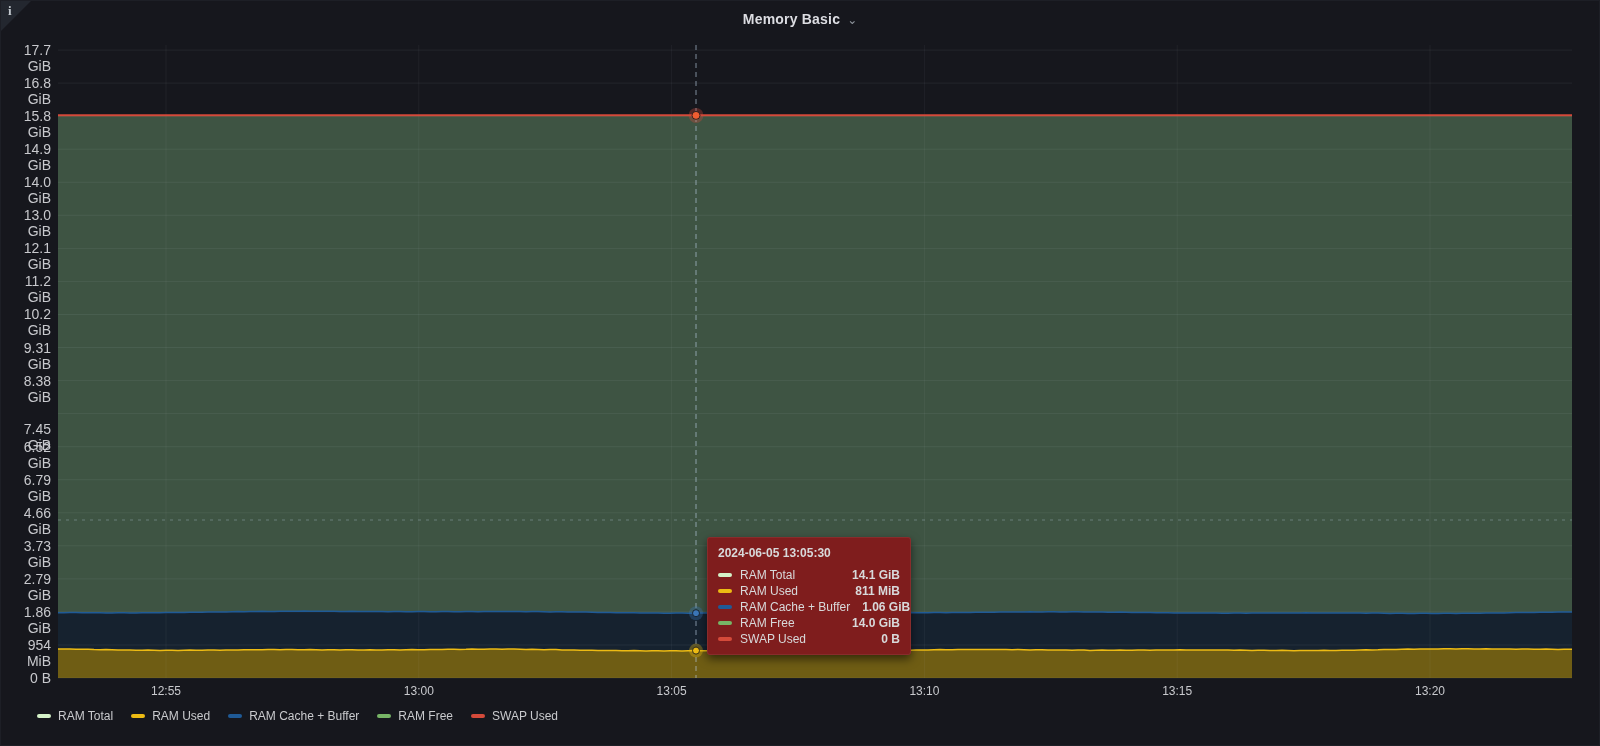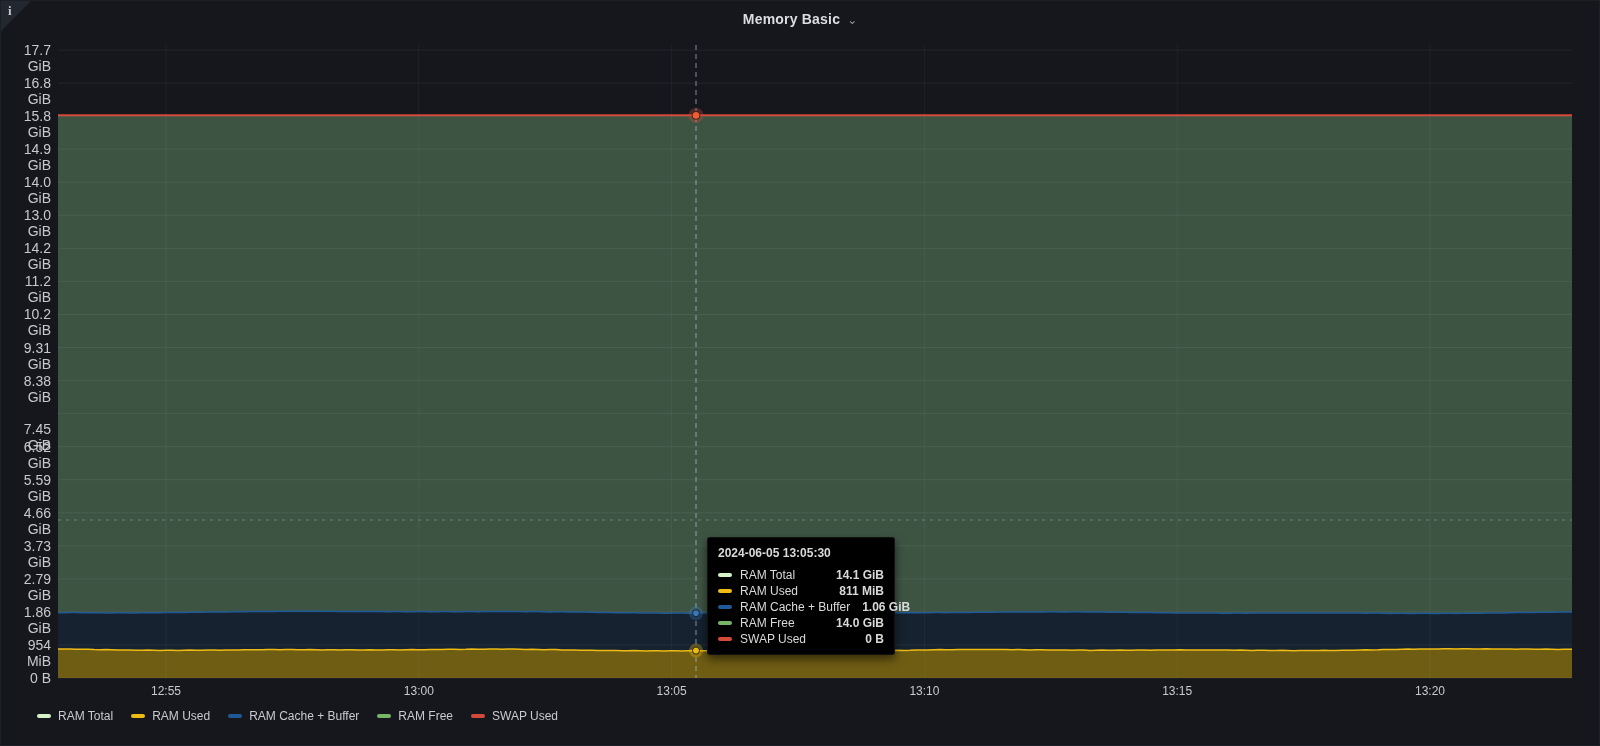--- a/index.html
+++ b/index.html
@@ -35,22 +35,22 @@
     position:absolute; left:0; width:50px; text-align:right;
     font-size:14px; color:#c8c9cd; height:16px; line-height:16px;
   }
   .x-tick {
     position:absolute; top:0; width:60px; text-align:center;
     font-size:12px; color:#c8c9cd;
   }
   #x-labels { position:absolute; top:683px; left:0; right:0; height:16px;padding-left:44px; }
   
   #tooltip {
-    position:absolute; left:706px; top:536px; width:188px;
-    background:#000000; border:1px solid rgba(255,255,255,0.07);
+    position:absolute; left:706px; top:536px; width:204px;
+    background:#7f1d1d; border:1px solid rgba(255,255,255,0.07);
     border-radius:3px; padding:8px 10px 7px 10px;
     box-shadow:0 4px 10px rgba(0,0,0,0.55); z-index:5;
   }
   #tt-header { font-size:12px; font-weight:bold; color:#d8d9da; margin-bottom:7px; }
   .tt-row { display:flex; align-items:center; height:16px; font-size:12px; color:#d8d9da; }
   .tt-swatch { width:14px; height:4px; border-radius:2px; margin-right:8px; flex:none; }
   .tt-name { flex:1; padding-right:12px; white-space:nowrap; }
   .tt-value { font-weight:bold; white-space:nowrap; }
   
   #legend {
@@ -122,28 +122,28 @@
         <circle cx="695" cy="114.4" r="7.5" fill="#D44A3A" fill-opacity="0.33"></circle>
         <circle cx="695" cy="114.4" r="4" fill="#EF5D31" stroke="rgba(18,20,24,0.8)" stroke-width="1"></circle>
       </svg>
     <div id="y-labels">
         <div class="y-tick" style="top: 669px;">0 B</div>
         <div class="y-tick" style="top: 635.95px;">954 MiB</div>
         <div class="y-tick" style="top: 602.9px;">1.86 GiB</div>
         <div class="y-tick" style="top: 569.85px;">2.79 GiB</div>
         <div class="y-tick" style="top: 536.8px;">3.73 GiB</div>
         <div class="y-tick" style="top: 503.75px; padding-left: 7px;">4.66 GiB</div>
-        <div class="y-tick" style="top: 470.7px;">5.59 GiB</div>
+        <div class="y-tick" style="top: 470.7px;">6.79 GiB</div>
         <div class="y-tick" style="top: 437.65px;">6.52 GiB</div>
         <div class="y-tick" style="top: 420px;">7.45 GiB</div>
         <div class="y-tick" style="top: 371.55px;">8.38 GiB</div>
         <div class="y-tick" style="top: 338.5px;">9.31 GiB</div>
         <div class="y-tick" style="top: 305.45px;">10.2 GiB</div>
         <div class="y-tick" style="top: 272.4px;">11.2 GiB</div>
-        <div class="y-tick" style="top: 239.35px;">14.2 GiB</div>
+        <div class="y-tick" style="top: 239.35px;">12.1 GiB</div>
         <div class="y-tick" style="top: 206.3px;">13.0 GiB</div>
         <div class="y-tick" style="top: 173.25px;">14.0 GiB</div>
         <div class="y-tick" style="top: 140.2px;">14.9 GiB</div>
         <div class="y-tick" style="top: 107.15px;">15.8 GiB</div>
         <div class="y-tick" style="top: 74.1px;">16.8 GiB</div>
         <div class="y-tick" style="top: 41.05px;">17.7 GiB</div>
       </div>
     <div id="x-labels">
         <div class="x-tick" style="left: 135px;">12:55</div>
         <div class="x-tick" style="left: 387.8px;">13:00</div>

